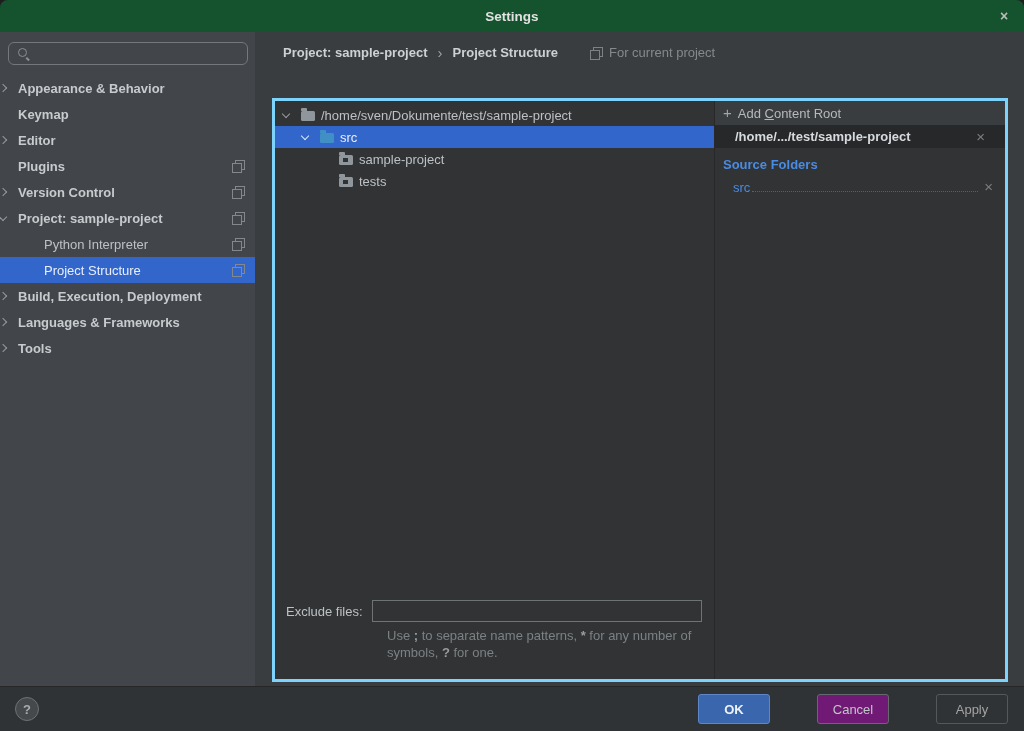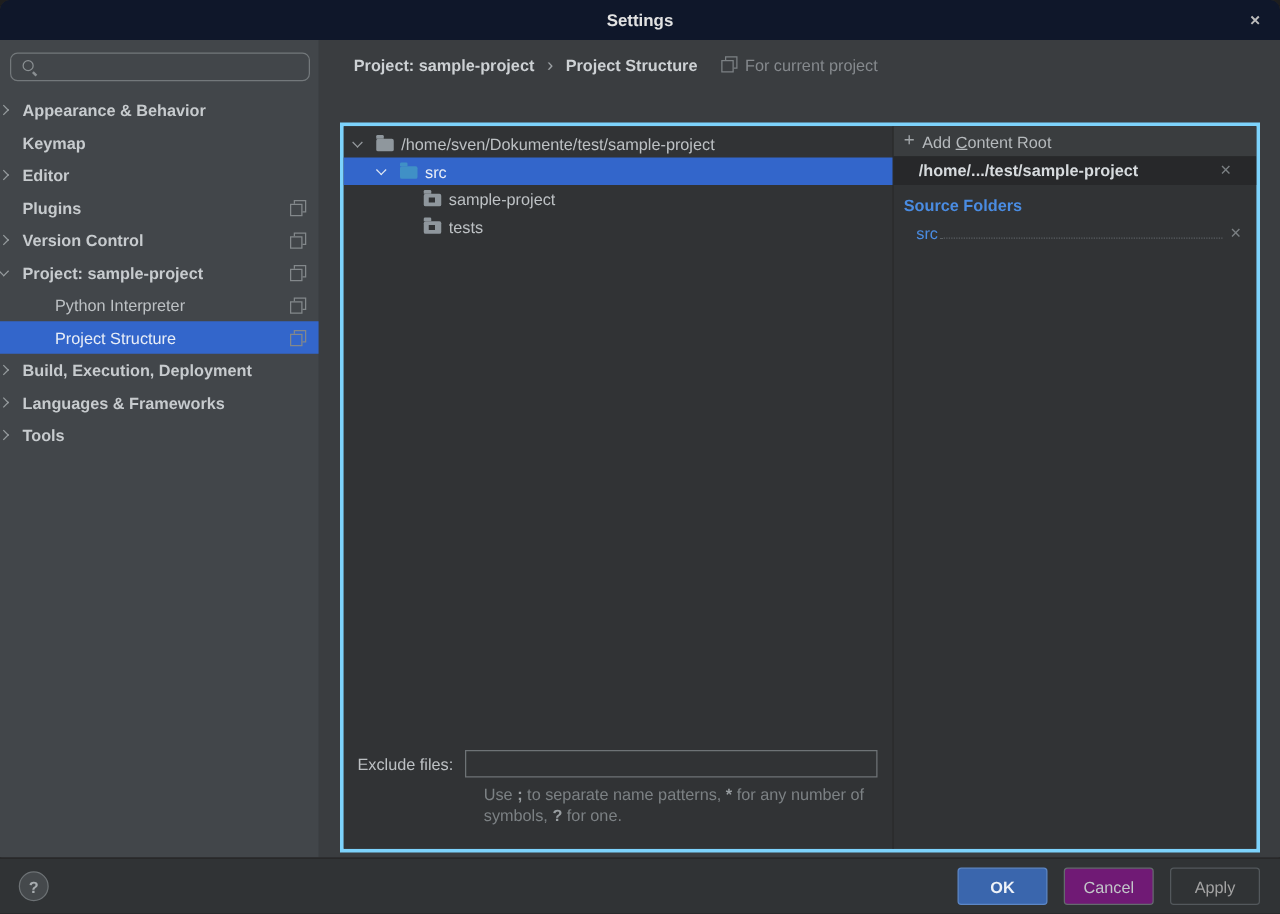--- a/index.html
+++ b/index.html
@@ -3,21 +3,21 @@
 <meta charset="utf-8">
 <style>
   * { margin:0; padding:0; box-sizing:border-box; }
   html,body { background:#1e1e1e; }
   body { font-family:"Liberation Sans","DejaVu Sans",sans-serif; font-size:13px; }
 
   .window { position:relative; width:1024px; height:731px; background:#3a3d40;
             border-radius:8px 8px 0 0; overflow:hidden; box-shadow:inset 0 0 0 1px #1c1c1c; }
 
   
-  .titlebar { position:absolute; top:0; left:0; right:0; height:32px; background:#0f172a;
+  .titlebar { position:absolute; top:0; left:0; right:0; height:32px; background:#14532d;
               display:flex; align-items:center; justify-content:center; }
   .title { color:#e2e2e2; font-weight:bold; font-size:13.5px; }
   .tb-close { position:absolute; right:11px; top:7px; width:18px; height:18px; color:#bcbcbc;
               font-size:14px; font-weight:bold; display:flex; align-items:center; justify-content:center; cursor:default; }
 
   
   .sidebar { position:absolute; top:32px; left:0; width:255px; bottom:45px; background:#42464a; }
   .searchbox { position:absolute; top:10px; left:8px; width:240px; height:23px; border:1px solid #73787b;
                border-radius:6px; display:flex; align-items:center; padding-left:8px; background:#42464a; }
   .search-icon { width:13px; height:13px; position:relative; }
@@ -42,21 +42,21 @@
   .shared { width:13px; height:13px; position:relative; flex:none; margin-left:auto; margin-right:10px; }
   .shared::before { content:''; position:absolute; right:0; top:0; width:8px; height:8px; border:1px solid #83888b; }
   .shared::after  { content:''; position:absolute; left:0; bottom:0; width:8px; height:8px; border:1px solid #83888b; background:#42464a; }
   .sel .shared::after { background:#3366cb; }
 
   
   .main { position:absolute; top:32px; left:255px; right:0; bottom:45px; background:#3a3d40; }
   .breadcrumb { position:absolute; top:8px; left:28px; right:16px; height:24px; display:flex; align-items:center; }
   .crumb { font-weight:bold; color:#cdd1d4; }
   .crumb-sep { color:#9da2a5; margin:0 10px; font-size:15px; }
-  .scope { display:flex; align-items:flex-start; margin-left:19px; color:#85898d; }
+  .scope { display:flex; align-items:flex-end; margin-left:32px; color:#85898d; }
   .scope .shared { margin:0 6px 0 0; }
   .scope .shared::before, .scope .shared::after { border-color:#7c8184; }
   .scope .shared::after { background:#3a3d40; }
 
   .markas { position:absolute; top:74px; left:28px; height:24px; display:flex; align-items:center; }
   .markas-label { color:#bdc1c4; margin-right:14px; }
   .chip { display:flex; align-items:center; background:#4b5053; border-radius:4px; padding:3px 8px 3px 7px; }
   .markas-item { display:flex; align-items:center; padding:3px 8px 3px 3px; color:#c3c7ca; }
   .chip { color:#cdd1d4; }
   .mn { text-decoration:underline; }
@@ -101,21 +101,21 @@
   .sf-name { color:#4a8ce2; }
   .leader { flex:1; border-bottom:1px dotted #5a5f62; margin:0 6px 3px 2px; }
 
   
   .footer { position:absolute; bottom:0; left:0; right:0; height:45px; background:#303335; border-top:1px solid #262626;
             display:flex; align-items:center; }
   .help { width:24px; height:24px; border-radius:50%; background:#45494c; border:1px solid #6d7275; color:#a8adb0;
           display:flex; align-items:center; justify-content:center; font-weight:bold; margin-left:15px; cursor:default; }
   .btn-group { margin-left:auto; margin-right:16px; display:flex; gap:13px; }
   .btn { height:24px; min-width:72px; border-radius:3px; display:flex; align-items:center; justify-content:center;
-         font:13px "Liberation Sans",sans-serif; padding:14px 12px; cursor:default; }
+         font:13px "Liberation Sans",sans-serif; padding:14px 12px; cursor:default;margin-left:34px; }
   .btn-ok     { background:#3a66ad; border:1px solid #5d87c6; color:#eef2f8; font-weight:bold; }
   .btn-cancel { background:#701a75; border:1px solid #646a6e; color:#c2c6c9; }
   .btn-apply  { background:transparent; border:1px solid #53585c; color:#a3a3a3; }
 </style>
 </head>
 <body>
 
 <div class="window">
 
   <div class="titlebar">

